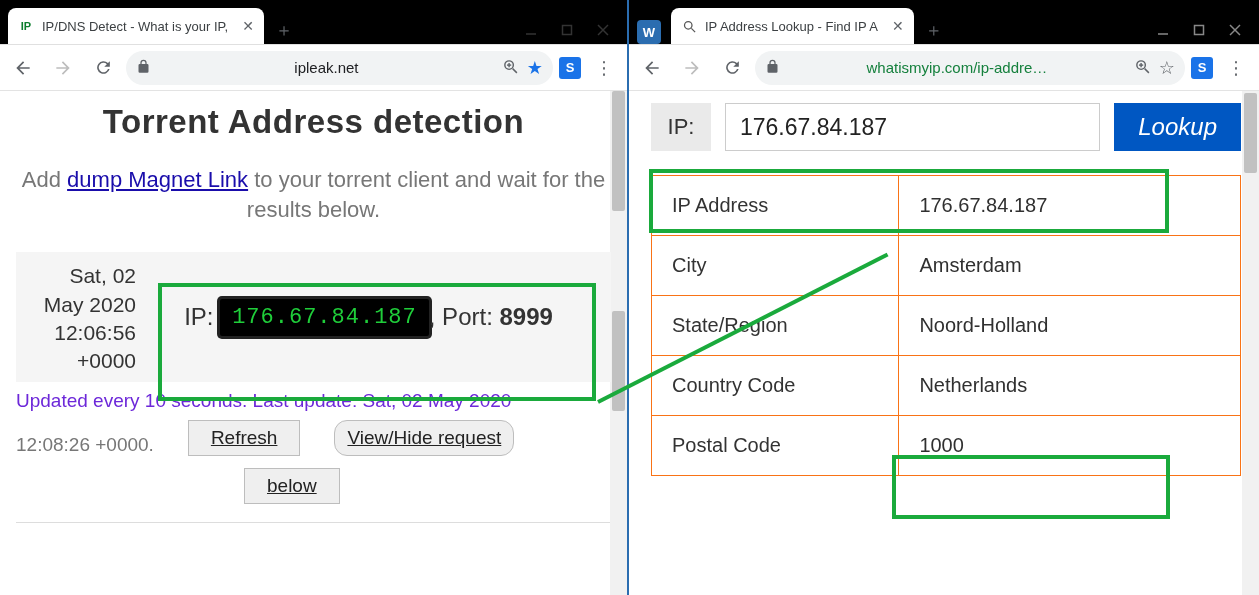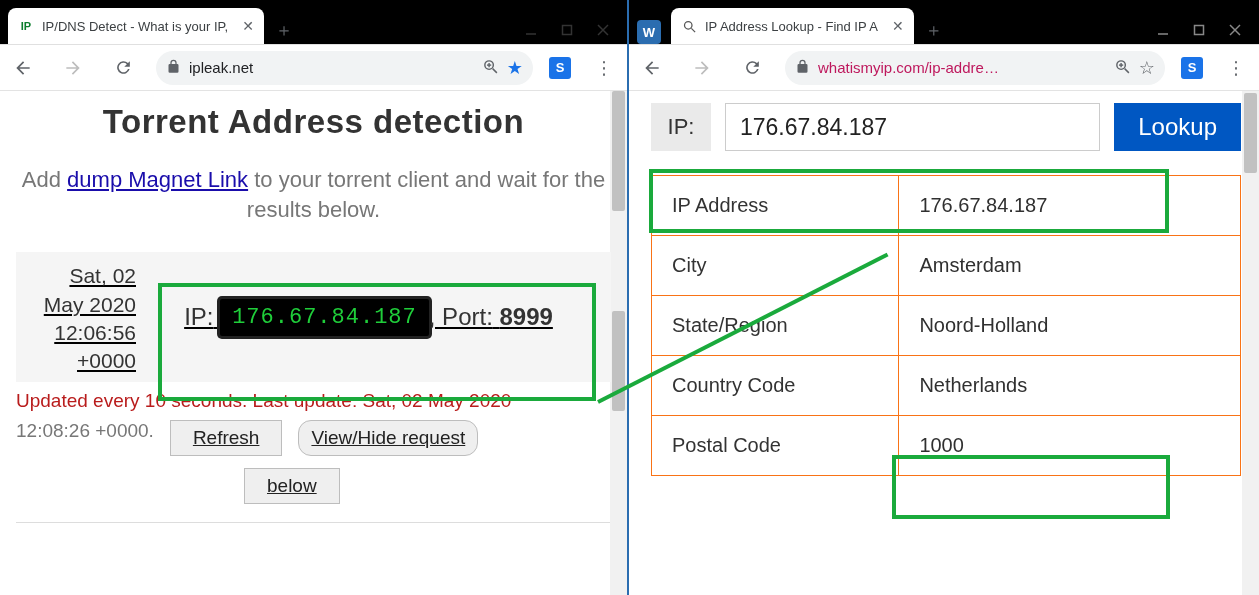--- a/index.html
+++ b/index.html
@@ -29,37 +29,37 @@
   .tab .favicon { width:16px; height:16px; display:flex; align-items:center; justify-content:center;}
   .tab .label { white-space:nowrap; overflow:hidden; text-overflow:ellipsis; max-width:190px;}
   .tab .close { font-size:14px; color:#5f6368; margin-left:6px;}
   .newtab { width:28px; height:28px; display:flex;align-items:center;justify-content:center; margin-left:6px; color:#5f6368; font-size:18px;}
   .winctrls { margin-left:auto; display:flex; gap:24px; padding-right:18px; padding-bottom:8px; color:#333;}
   .winctrls span svg { display:block; }
   .tb-bottom { height:1px; background:#e0e0e0;}
 
   
   .toolbar {
-    height:46px; display:flex; align-items:center; gap:16px;
-    padding: 0 6px; border-bottom:1px solid #e3e3e3;
+    height:46px; display:flex; align-items:center; gap:6px;
+    padding: 0 6px; border-bottom:1px solid #e3e3e3;text-align:center;
   }
   .iconbtn {
     width:34px; height:34px; border-radius:50%;
     display:flex; align-items:center; justify-content:center;
     color:#5f6368;
   }
   .iconbtn.disabled { color:#bdbdbd; }
   .omnibox {
     flex:1; height:34px; background:#f1f3f4; border-radius:17px;
     display:flex; align-items:center; padding:0 10px; gap:8px;
     color:#202124; font-size:15px;
   }
   .omnibox .lock { color:#5f6368;}
   .omnibox .url { flex:1; white-space:nowrap; overflow:hidden; text-overflow:ellipsis;}
-  .omnibox .dim { color:#be185d; }
+  .omnibox .dim { color:#15803d; }
   .ext { width:22px;height:22px; background:#1a73e8; color:#fff; font-weight:700; border-radius:3px; display:flex;align-items:center;justify-content:center;font-size:13px;}
 
   
   .page-left { padding: 0 0 0 0; position: relative; height: calc(100% - 90px); overflow:hidden;}
   .page-left .scrollbar {
     position:absolute; right:0; top:0; width:17px; height:100%;
     background:#f1f1f1;
   }
   .page-left .thumb { position:absolute; right:2px; top:0; width:13px; height:120px; background:#c1c1c1; border-radius:2px;}
   .page-left .thumb2 { position:absolute; right:2px; top:220px; width:13px; height:100px; background:#c1c1c1; border-radius:2px;}
@@ -71,43 +71,42 @@
   .subtext {
     font-size:22px; color:#777; text-align:center; line-height:1.35;
     padding: 0 18px;
   }
   .subtext a { color:#1a0dab; text-decoration:underline; }
   .panel {
     margin: 28px 16px 4px 16px;
     background:#f5f5f5;
     display:flex; padding: 6px 10px 6px 10px;
     position:relative;
-    text-decoration:underline;
   }
   .timestamp {
     width:110px; font-size:21px; color:#333; text-align:right; line-height:1.35; padding-top:4px;
   }
   .ipbox {
     flex:1; display:flex; align-items:center; justify-content:center;
     font-size:24px; color:#333;
   }
   .ip-lcd {
     background:#000; color:#1fce3a; font-family:"Courier New",monospace;
     font-size:22px; padding:6px 12px; letter-spacing:1px;
     box-shadow: 0 0 0 3px #222;
     border-radius:2px;
   }
   .portval { font-weight:700; }
   .green-rect-left {
     position:absolute; border:4px solid #1aaa3c; pointer-events:none;
   }
   .upd {
-    font-size:19px; color:#b91c1c; margin: 8px 8px 0 16px;
-  }
-  .btnrow { margin:8px 16px 8px 16px; display:flex; gap:16px; align-items:flex-start;}
+    font-size:19px; color:#6d28d9; margin: 8px 8px 0 16px;
+  }
+  .btnrow { margin:8px 16px 8px 16px; display:flex; gap:34px; align-items:flex-end;}
   .btnrow .ts { font-size:19px; color:#777; }
   .btn {
     background:#efefef; border:1px solid #bdbdbd; color:#222;
     font-size:19px; padding:6px 22px; font-family:inherit;text-decoration:underline;
   }
   .btn.wide { padding:6px 12px;border-radius:13px; }
   .btnrow2 { margin:12px 0 0 244px;}
   .hr { border-top:1px solid #ddd; margin:18px 16px 0 16px;}
 
   
@@ -116,21 +115,21 @@
   .page-right .thumb { position:absolute; right:2px; top:2px; width:13px; height:80px; background:#c1c1c1; border-radius:2px;}
   .lookup-row { display:flex; gap:14px; align-items:stretch; margin-top:4px;}
   .ip-label {
     width:60px; background:#eaeaea; display:flex;align-items:center;justify-content:center;
     font-size:22px; color:#333;
   }
   .ip-input {
     flex:1; border:1px solid #ccc; font-size:23px; padding:8px 14px; color:#222;
   }
   .lookup-btn {
-    background:#0057c2; color:#fff; font-size:24px; border:none; padding:10px 24px;
+    background:#0057c2; color:#fff; font-size:24px; border:none; padding:10px 24px;font-style:italic;
   }
   .info-table {
     margin-top:24px; border:1px solid #e2e2e2; border-collapse:collapse; width:100%;
     font-size:20px;
   }
   .info-table td {
     border:1px solid #f97316; padding:18px 20px; color:#303030;
   }
   .info-table td.k { width:42%; color:#333;}
   .info-table a { color:#0b57d0; text-decoration:none;}

